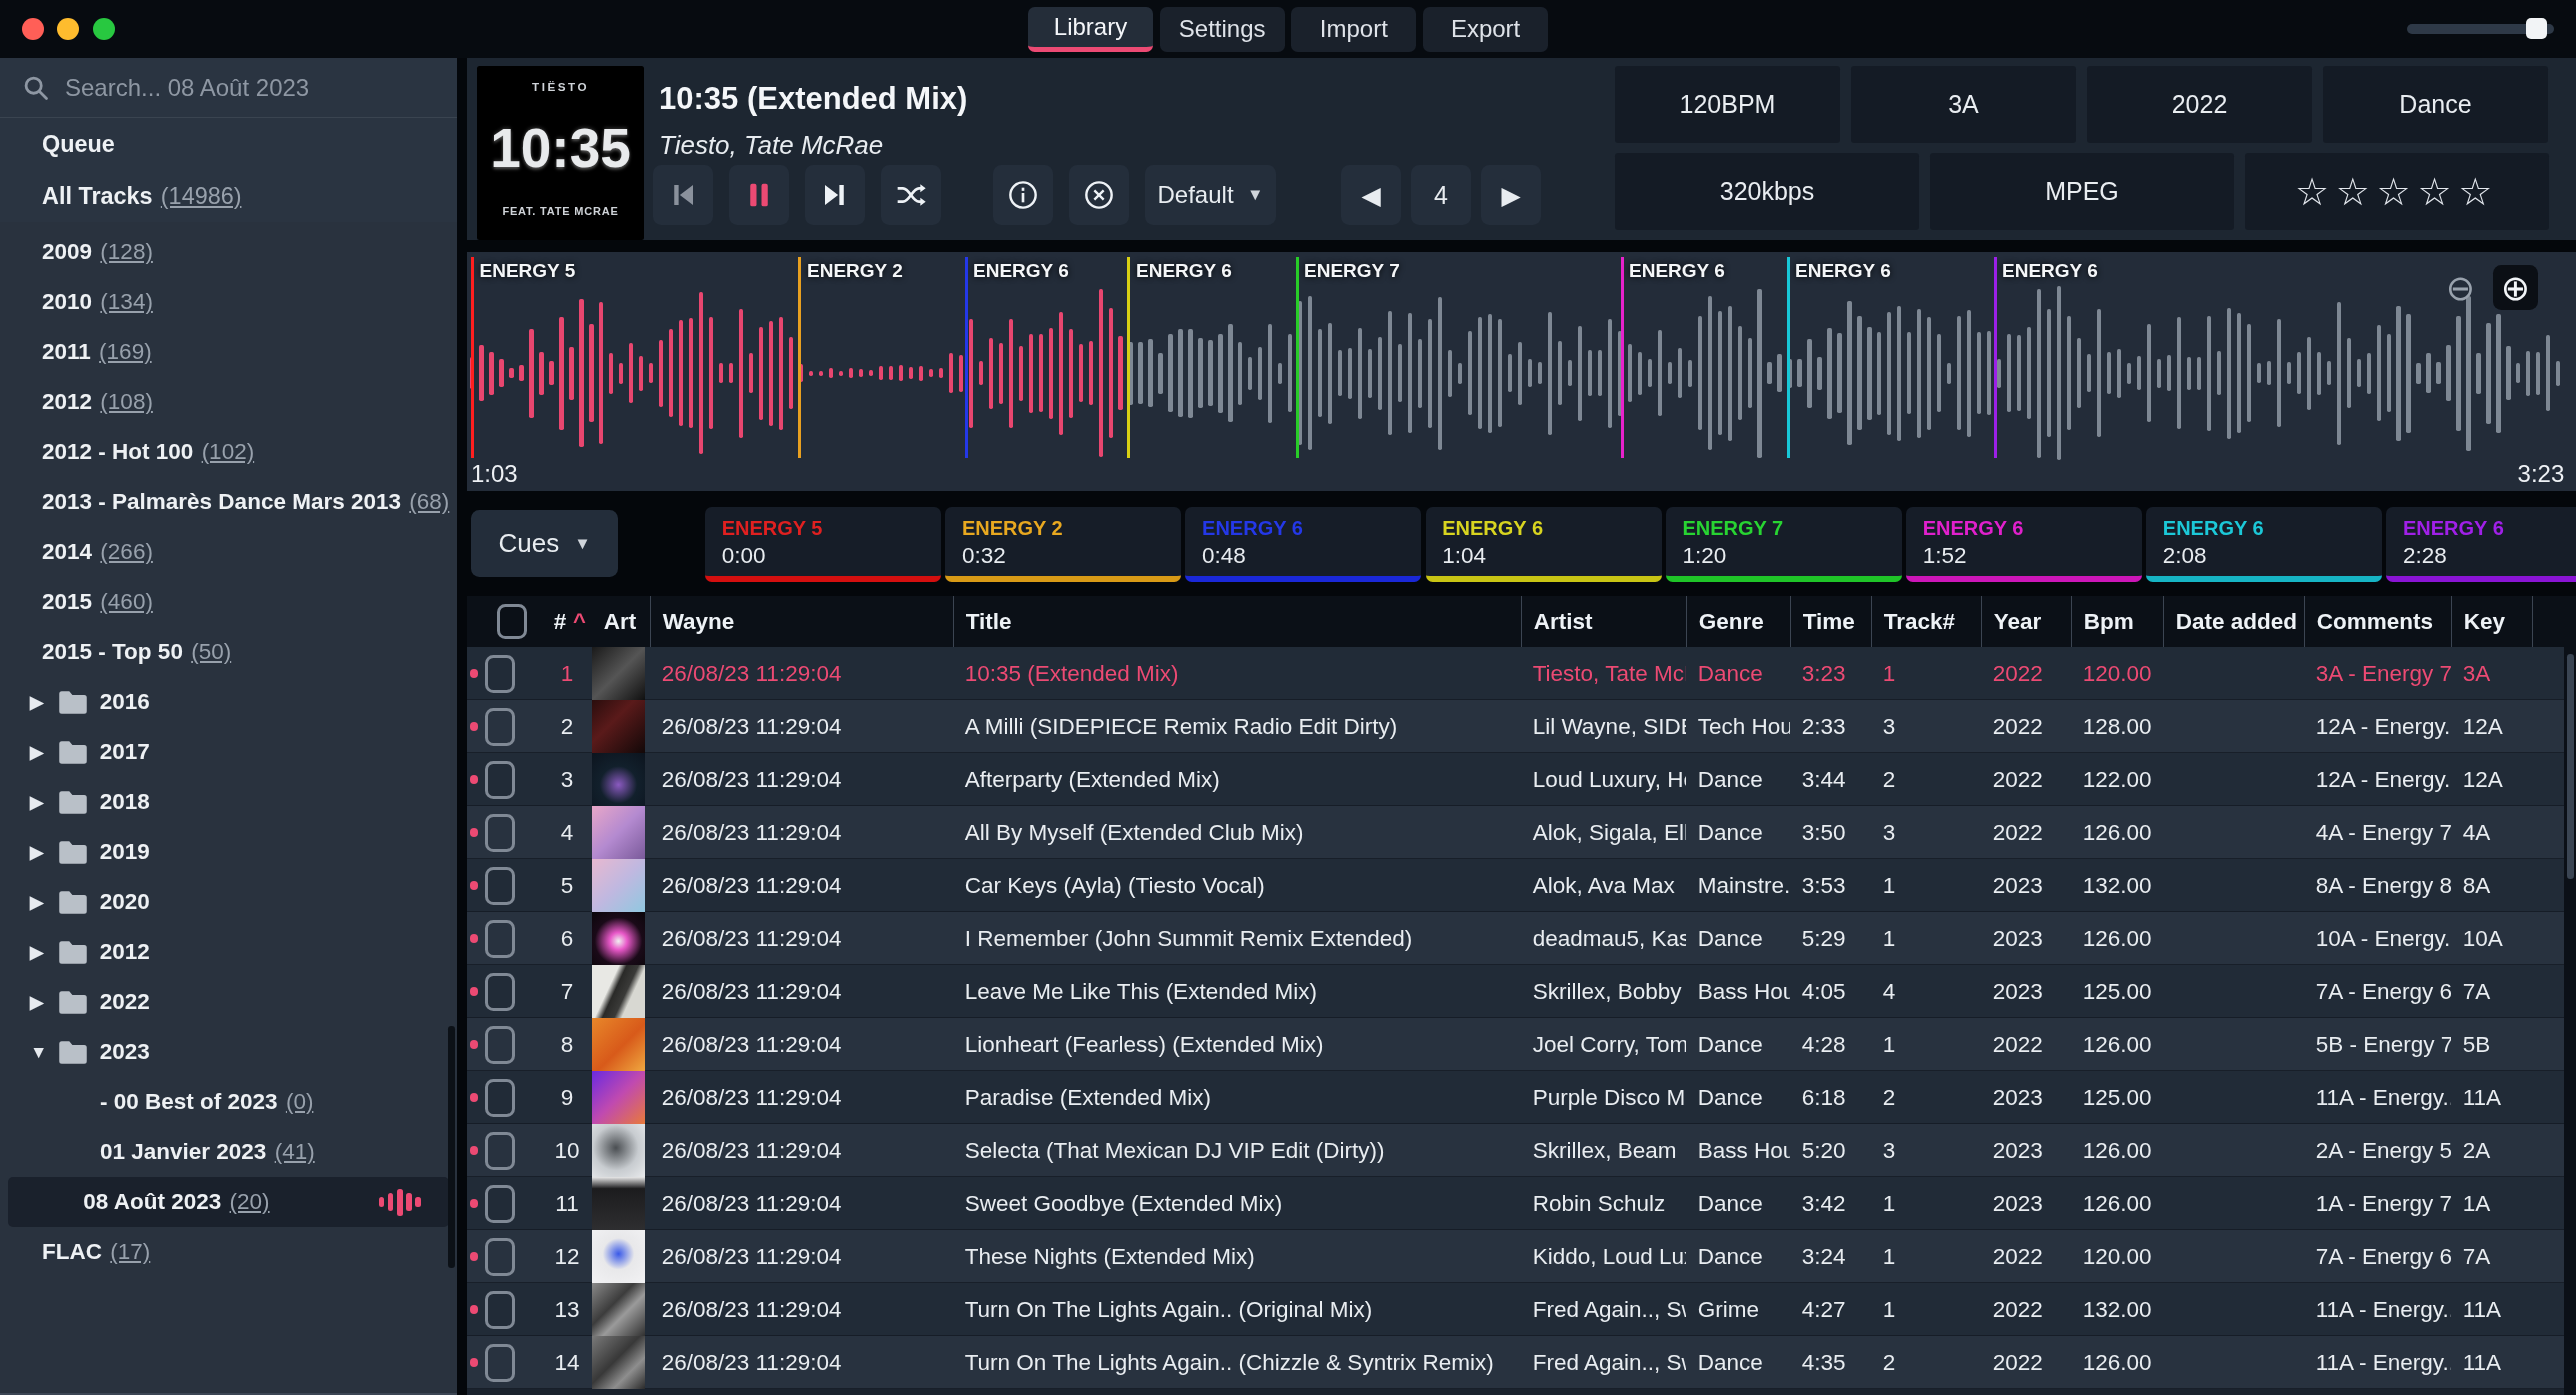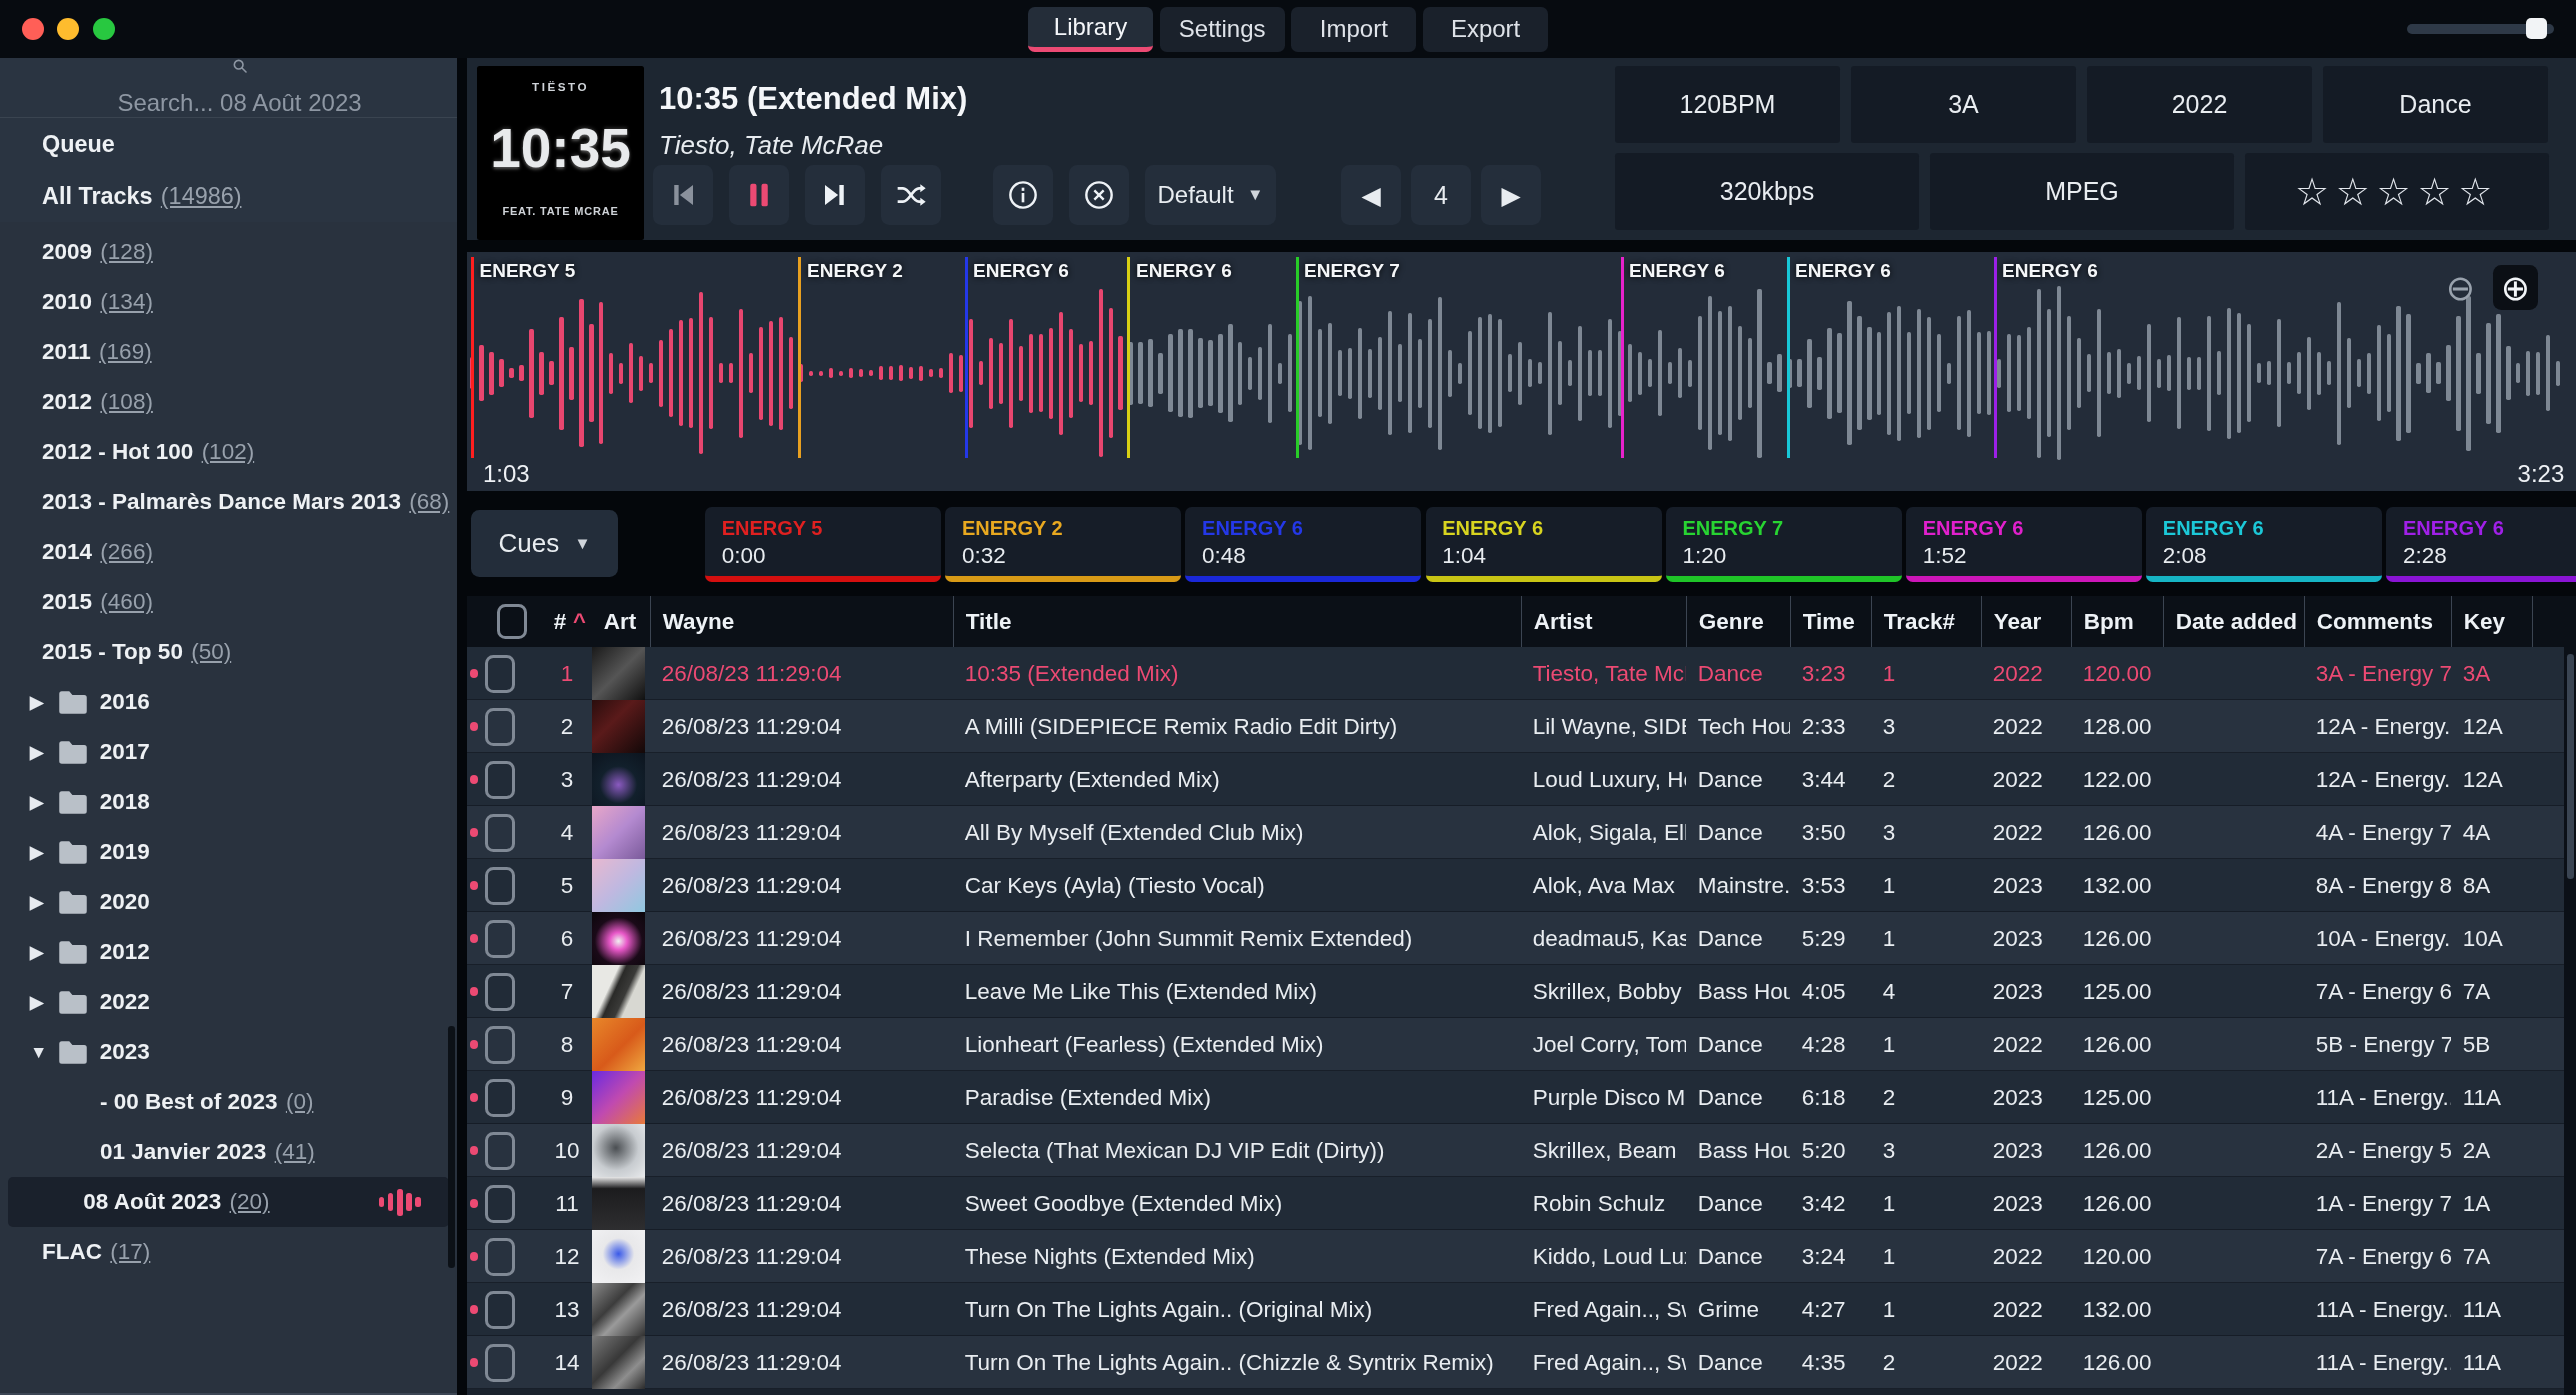--- a/index.html
+++ b/index.html
@@ -13,21 +13,21 @@
   .tabs { position:absolute; left:1028px; top:6.7px; display:flex; gap:6.7px; height:47px; }
   .tab { width:125px; height:45px; background:#1a212b; border-radius:6.7px; display:flex; align-items:center; justify-content:center; font-size:24px; color:#dfe3e9; cursor:pointer; }
   .tab.active { background:#242d39; color:#f4f6f9; border-bottom:5px solid #ec4a73; }
   .volume { position:absolute; right:22px; top:24px; width:147px; height:10px; }
   .vol-track { width:100%; height:10px; border-radius:5px; background:#2e3947; position:relative; }
   .vol-thumb { position:absolute; right:6.7px; top:-5.8px; width:21px; height:21px; border-radius:5px; background:#f2f4f6; }
 
   
   .sidebar { position:absolute; left:0; top:58px; width:457px; height:1337px; background:#29323e; overflow:hidden; }
   .side-top { background:#2a3441; }
-  .searchbox { height:60px; display:flex; align-items:center; padding-left:22px; gap:15px; border-bottom:1.7px solid #3a4450;flex-direction:column; }
+  .searchbox { height:60px; display:flex; align-items:center; padding-left:22px; gap:15px; border-bottom:1.7px solid #3a4450; }
   .searchbox .placeholder { color:#8e97a3; font-size:24px; }
   .side-item { height:52px; display:flex; align-items:center; padding-left:42px; font-size:23.4px; font-weight:bold; color:#eef1f4; }
   .side-item .count, .pl-item .count { color:#98a1ac; font-weight:normal; margin-left:8.3px;text-decoration:underline; }
   .playlists-header { height:40px; margin-top:6.7px; background:#0b0f15; display:flex; align-items:center; justify-content:space-between; padding:0 25px 0 22px; font-size:23.4px; font-weight:bold; }
   .playlists-header .plus { font-size:37px; font-weight:300; line-height:33px; cursor:pointer; }
   .side-list { padding-top:5px; }
   .pl-item { height:50px; display:flex; align-items:center; padding-left:42px; font-size:22.5px; font-weight:bold; color:#eef1f4; cursor:pointer; position:relative; }
   .pl-item.folder { padding-left:30px; }
   .pl-item .arrow { width:28px; font-size:17.5px; color:#e6eaef; }
   .pl-item .folder-svg { width:30px; height:25px; margin-right:11.7px; }
@@ -62,21 +62,21 @@
   .chips.r2 .chip { width:304px; }
   .chip.stars { font-size:38px; letter-spacing:6.7px; color:#e4e8ee; }
 
   
   .waveform { top:194px; height:239px; background:#232c39; overflow:hidden; }
   .bars { position:absolute; left:2.5px; top:33px; bottom:30px; right:0; display:flex; align-items:center; }
   .bar { width:4.2px; border-radius:1.7px; margin-right:5.8px; flex:none; }
   .wmark { position:absolute; top:5px; bottom:33px; width:2.5px; }
   .wlabel { position:absolute; top:8.3px; font-size:19px; font-weight:bold; color:#f4f6f8; text-shadow:0 0 6.7px rgba(0,0,0,.9); white-space:nowrap; }
   .wf-time { position:absolute; bottom:3.3px; font-size:24px; color:#eef1f5; }
-  .wf-time.left{left:16px}.wf-time.right{right:11.7px}
+  .wf-time.left{left:4px}.wf-time.right{right:11.7px}
   .zoombtn { position:absolute; top:13.4px; width:45px; height:45px; border-radius:8.3px; display:flex; align-items:center; justify-content:center; font-size:35px; cursor:pointer; }
   .zoombtn.out { right:93px; color:#99a2ad; background:transparent; }
   .zoombtn.in { right:38px; color:#f2f5f8; background:#0b0f15; }
 
   
   .cues-row { top:442px; height:85px; }
   .cues-btn { position:absolute; left:4.2px; top:10px; width:147px; height:67px; background:#232d3a; border-radius:8.3px; display:flex; align-items:center; justify-content:center; gap:15px; font-size:26px; cursor:pointer; }
   .cues-btn .caret { font-size:16.7px; color:#cfd4da; }
   .cue-chips { position:absolute; left:238px; right:0; top:6.7px; height:75px; display:flex; gap:4.2px; overflow:hidden; }
   .cue-chip { width:236px; flex:none; background:#161d28; border-radius:6.7px; border-bottom:6.7px solid #888; padding:10px 0 0 16.7px; cursor:pointer; }

